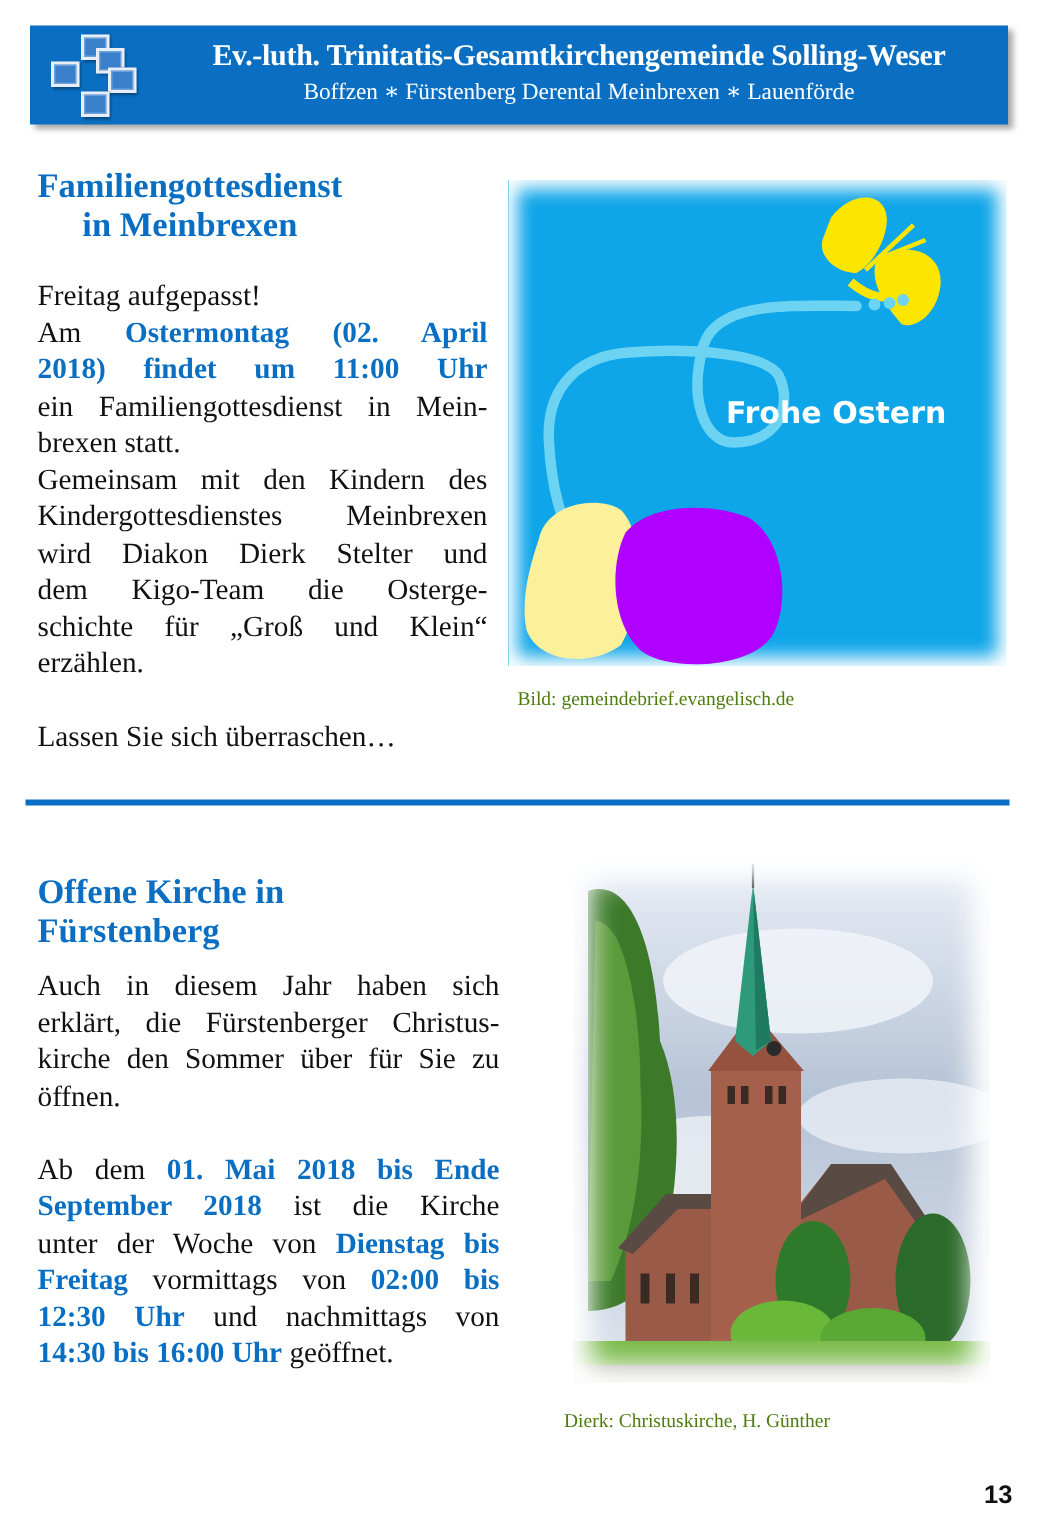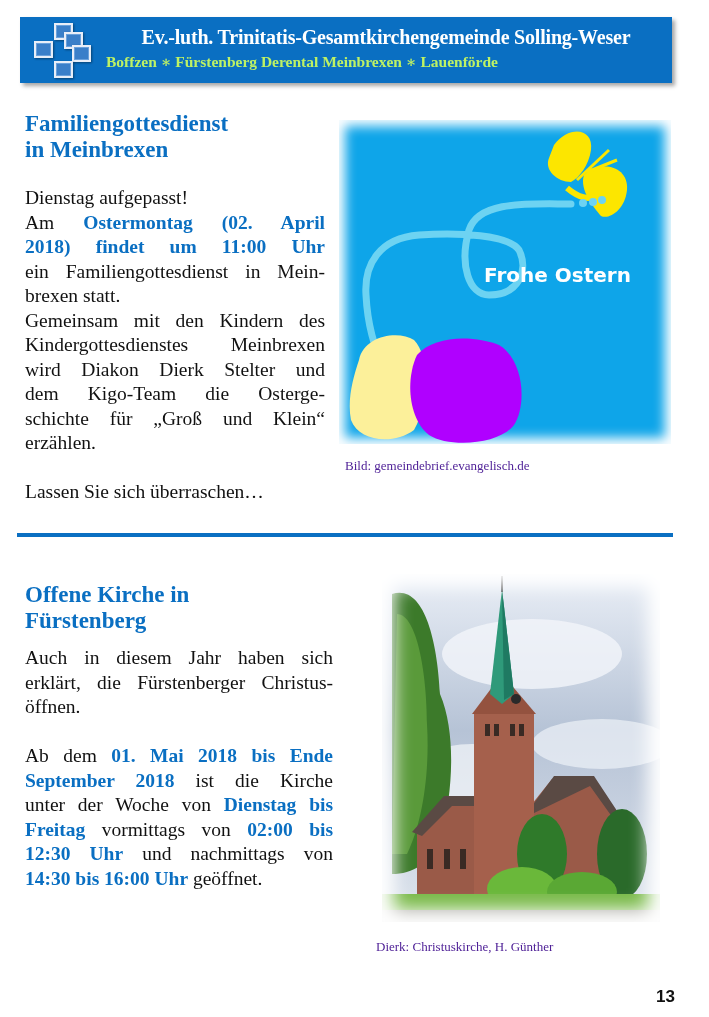--- a/index.html
+++ b/index.html
@@ -16,22 +16,22 @@
   .logo .sq {
     position: absolute; width: 19px; height: 17px;
     border: 2px solid #e8eef8; background: #3a7fc9;
     box-shadow: 1px 1px 2px rgba(0,0,0,0.4), inset 0 0 0 1px #6aa1dc;
   }
   .header-title {
     position: absolute; left: 86px; top: 9px; width: 560px; text-align: center;
     color: #ffffff; font-weight: bold; font-size: 20px; letter-spacing: -0.2px; white-space: nowrap;
   }
   .header-sub {
-    position: absolute; left: 86px; top: 35px; width: 560px; 
-    color: #bef264; font-weight: bold; font-size: 15.5px; white-space: nowrap;
+    position: absolute; left: 86px; top: 35px; width: 560px; text-align: center;
+    color: #ffffff; font-weight: normal; font-size: 15.5px; white-space: nowrap;
   }
 
   .heading {
     position: absolute; left: 25px; color: #0a6fc2; font-weight: bold; font-size: 23px; line-height: 26px;
   }
   .body-text {
     position: absolute; left: 25px; width: 300px; font-size: 19.5px; line-height: 24.5px;
     text-align: justify; color: #111;
   }
   .blue { color: #0a6fc2; font-weight: bold; }
@@ -41,21 +41,21 @@
   .easter-card {
     position: absolute; left: 339px; top: 120px; width: 332px; height: 324px;
     background: #0ea5e9;
     box-shadow: 0 0 12px 6px #ffffff inset;
     filter: blur(0.2px);
     overflow: hidden;
   }
   .easter-card svg { position: absolute; left: 0; top: 0; }
 
   .caption {
-    position: absolute; font-size: 13px; color: #4c1d95; white-space: nowrap; text-align: right;
+    position: absolute; font-size: 13px; color: #4d7c0f; white-space: nowrap; text-align: right;
   }
 
   .divider {
     position: absolute; left: 17px; top: 533px; width: 656px; height: 4px; background: #0a6fc2;
   }
 
   .church-photo {
     position: absolute; left: 382px; top: 574px; width: 278px; height: 348px; overflow: hidden;
     background: linear-gradient(180deg, #e9eef6 0%, #b6c3d6 45%, #cbd4e2 75%, #dfe6ee 100%);
   }
@@ -78,26 +78,26 @@
     <div class="sq" style="left:22px; top:2px;"></div>
     <div class="sq" style="left:32px; top:11px;"></div>
     <div class="sq" style="left:2px; top:20px;"></div>
     <div class="sq" style="left:40px; top:24px;"></div>
     <div class="sq" style="left:22px; top:40px;"></div>
   </div>
   <div class="header-title">Ev.-luth. Trinitatis-Gesamtkirchengemeinde Solling-Weser</div>
   <div class="header-sub">Boffzen ∗ Fürstenberg Derental Meinbrexen ∗ Lauenförde</div>
 </div>
 
-<div class="heading" style="top:111px;">
+<div class="heading" style="top:111px;text-align:center;">
   <div>Familiengottesdienst</div>
   <div>in Meinbrexen</div>
 </div>
 <div class="body-text" id="a1body" style="top:186px;">
-    <span class="line last"><span>Dienstag aufgepasst!</span></span>
+    <span class="line last"><span>Freitag aufgepasst!</span></span>
     <span class="line"><span>Am </span><span class="blue">Ostermontag (02. April</span></span>
     <span class="line"><span class="blue">2018) findet um 11:00 Uhr</span></span>
     <span class="line"><span>ein Familiengottesdienst in Mein-</span></span>
     <span class="line last"><span>brexen statt.</span></span>
     <span class="line"><span>Gemeinsam mit den Kindern des</span></span>
     <span class="line"><span>Kindergottesdienstes Meinbrexen</span></span>
     <span class="line"><span>wird Diakon Dierk Stelter und</span></span>
     <span class="line"><span>dem Kigo-Team die Osterge-</span></span>
     <span class="line"><span>schichte für „Groß und Klein“</span></span>
     <span class="line last"><span>erzählen.</span></span>
@@ -129,20 +129,21 @@
 
 <div class="divider"></div>
 
 <div class="heading" style="top:570px;margin-top:12px;">
   <div>Offene Kirche in</div>
   <div>Fürstenberg</div>
 </div>
 <div class="body-text" id="a2body" style="top:646px; width:308px;">
     <span class="line"><span>Auch in diesem Jahr haben sich</span></span>
     <span class="line"><span>erklärt, die Fürstenberger Christus-</span></span>
+    <span class="line"><span>kirche den Sommer über für Sie zu</span></span>
     <span class="line last"><span>öffnen.</span></span>
     <span class="line">&nbsp;<span></span></span>
     <span class="line"><span>Ab dem </span><span class="blue">01. Mai 2018  bis Ende</span></span>
     <span class="line"><span class="blue">September 2018</span><span> ist die Kirche</span></span>
     <span class="line"><span>unter der Woche von </span><span class="blue">Dienstag bis</span></span>
     <span class="line"><span class="blue">Freitag</span><span> vormittags von </span><span class="blue">02:00 bis</span></span>
     <span class="line"><span class="blue">12:30 Uhr</span><span> und nachmittags von</span></span>
     <span class="line last"><span class="blue">14:30 bis 16:00 Uhr</span><span> geöffnet.</span></span>
   </div>
 

